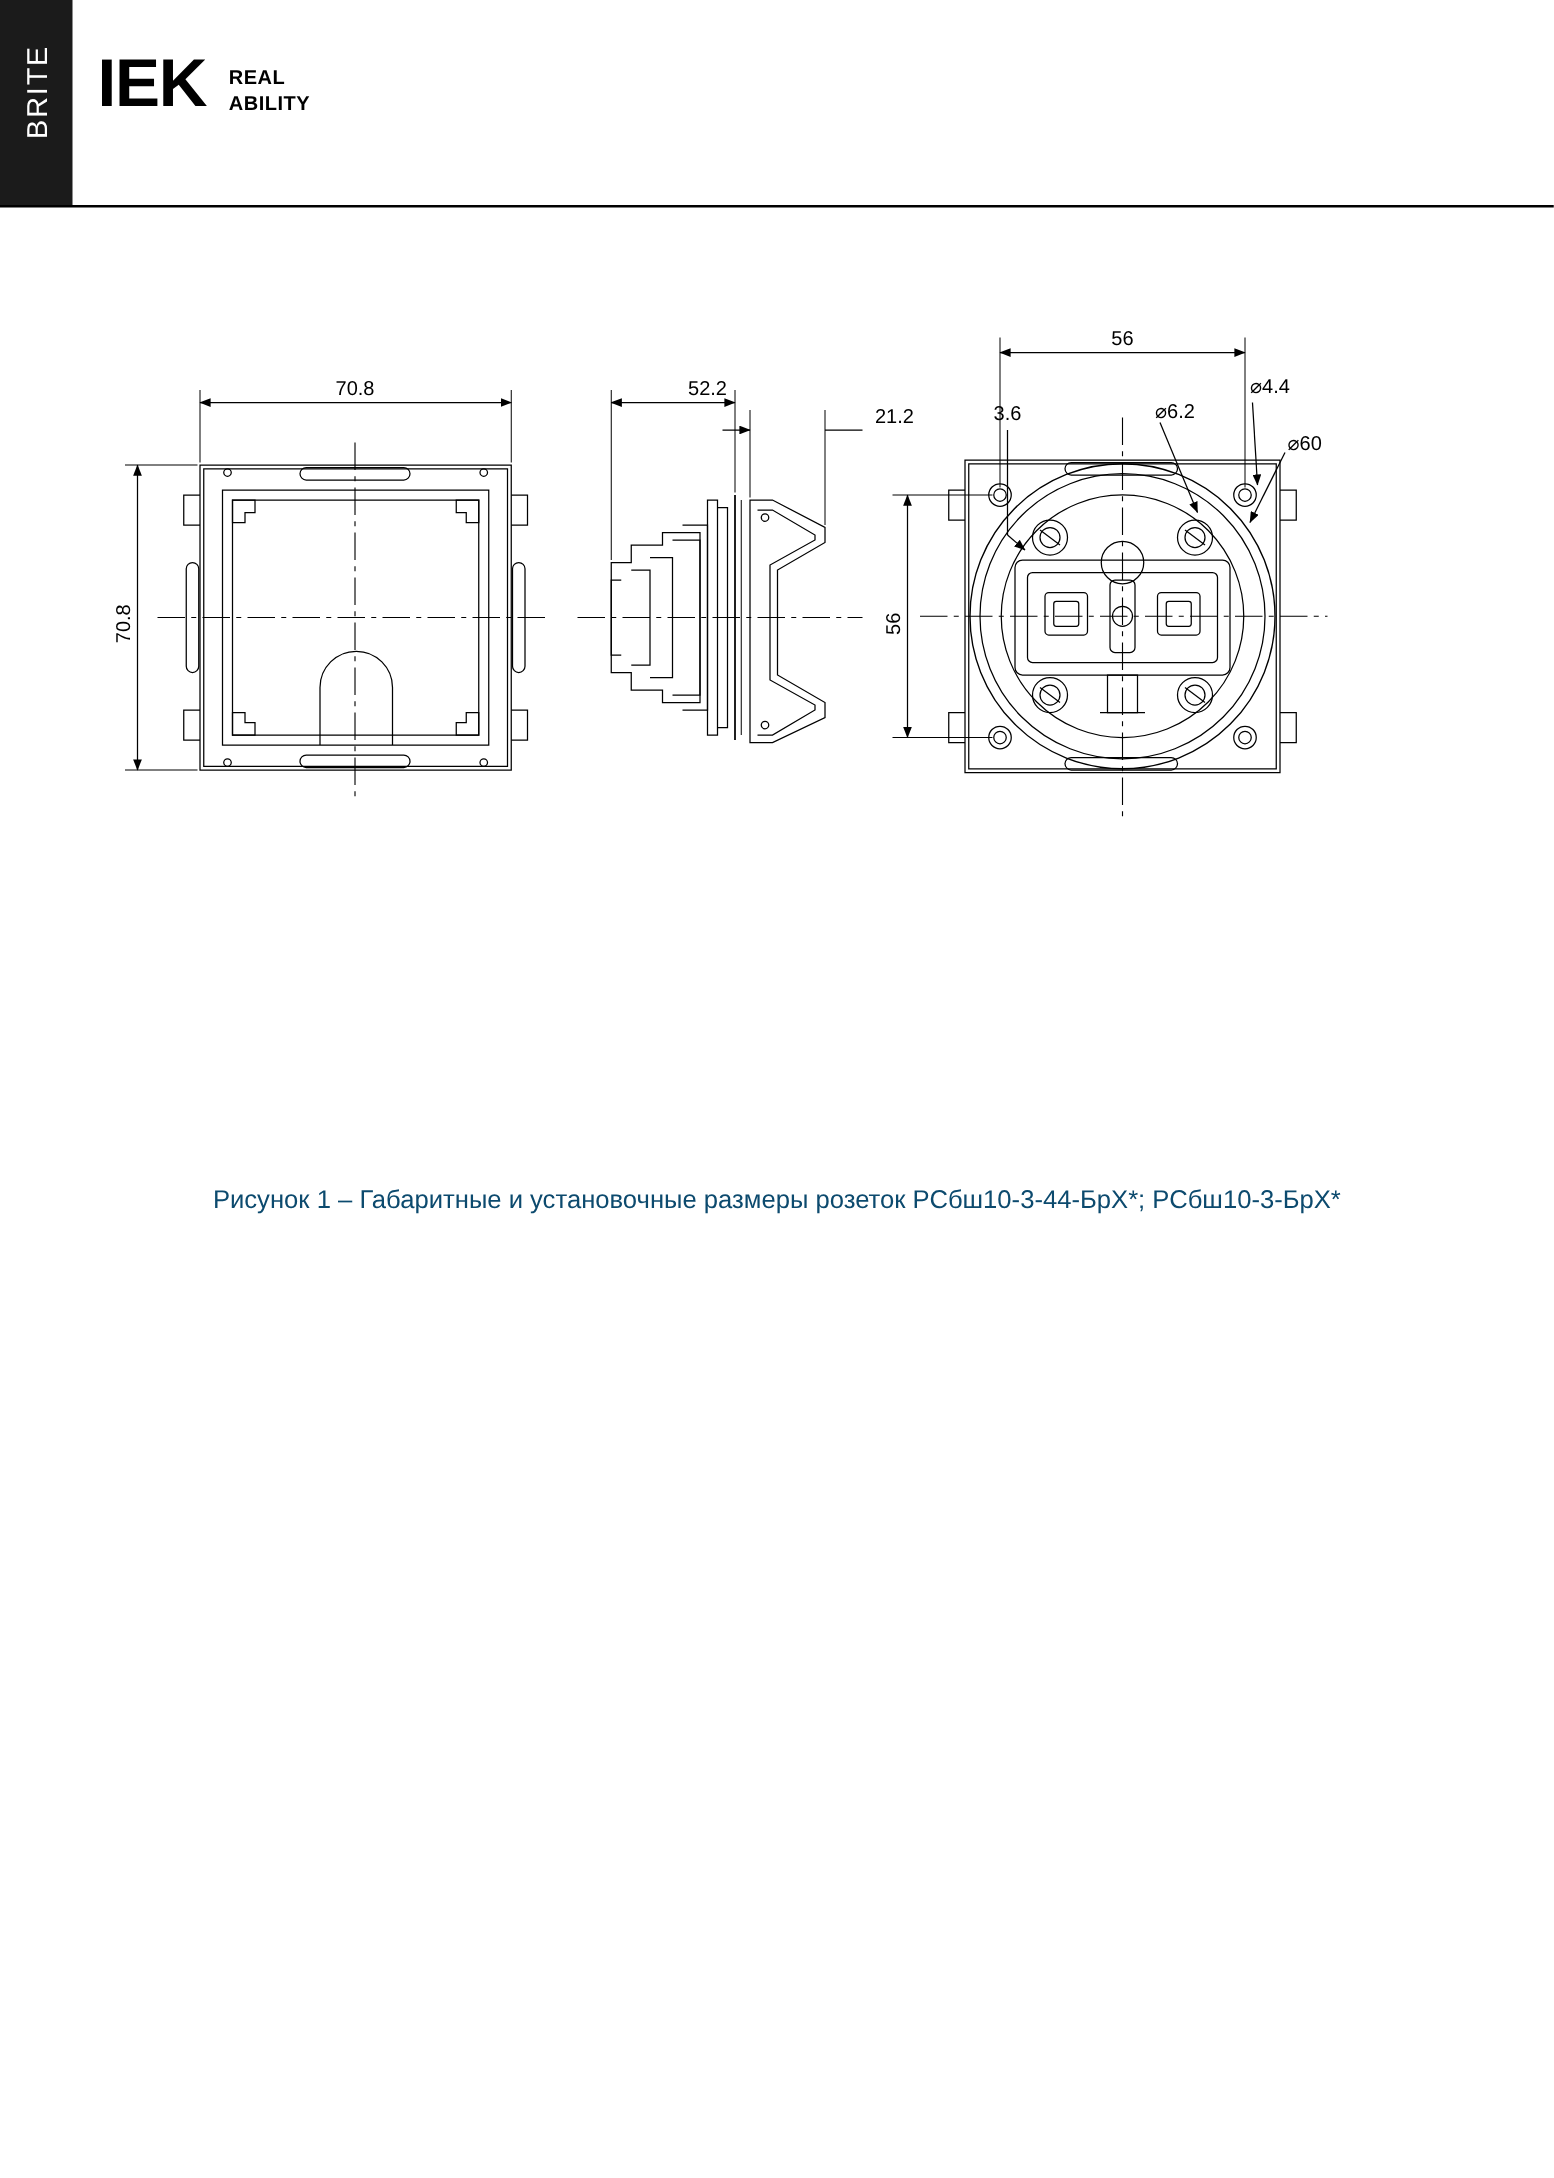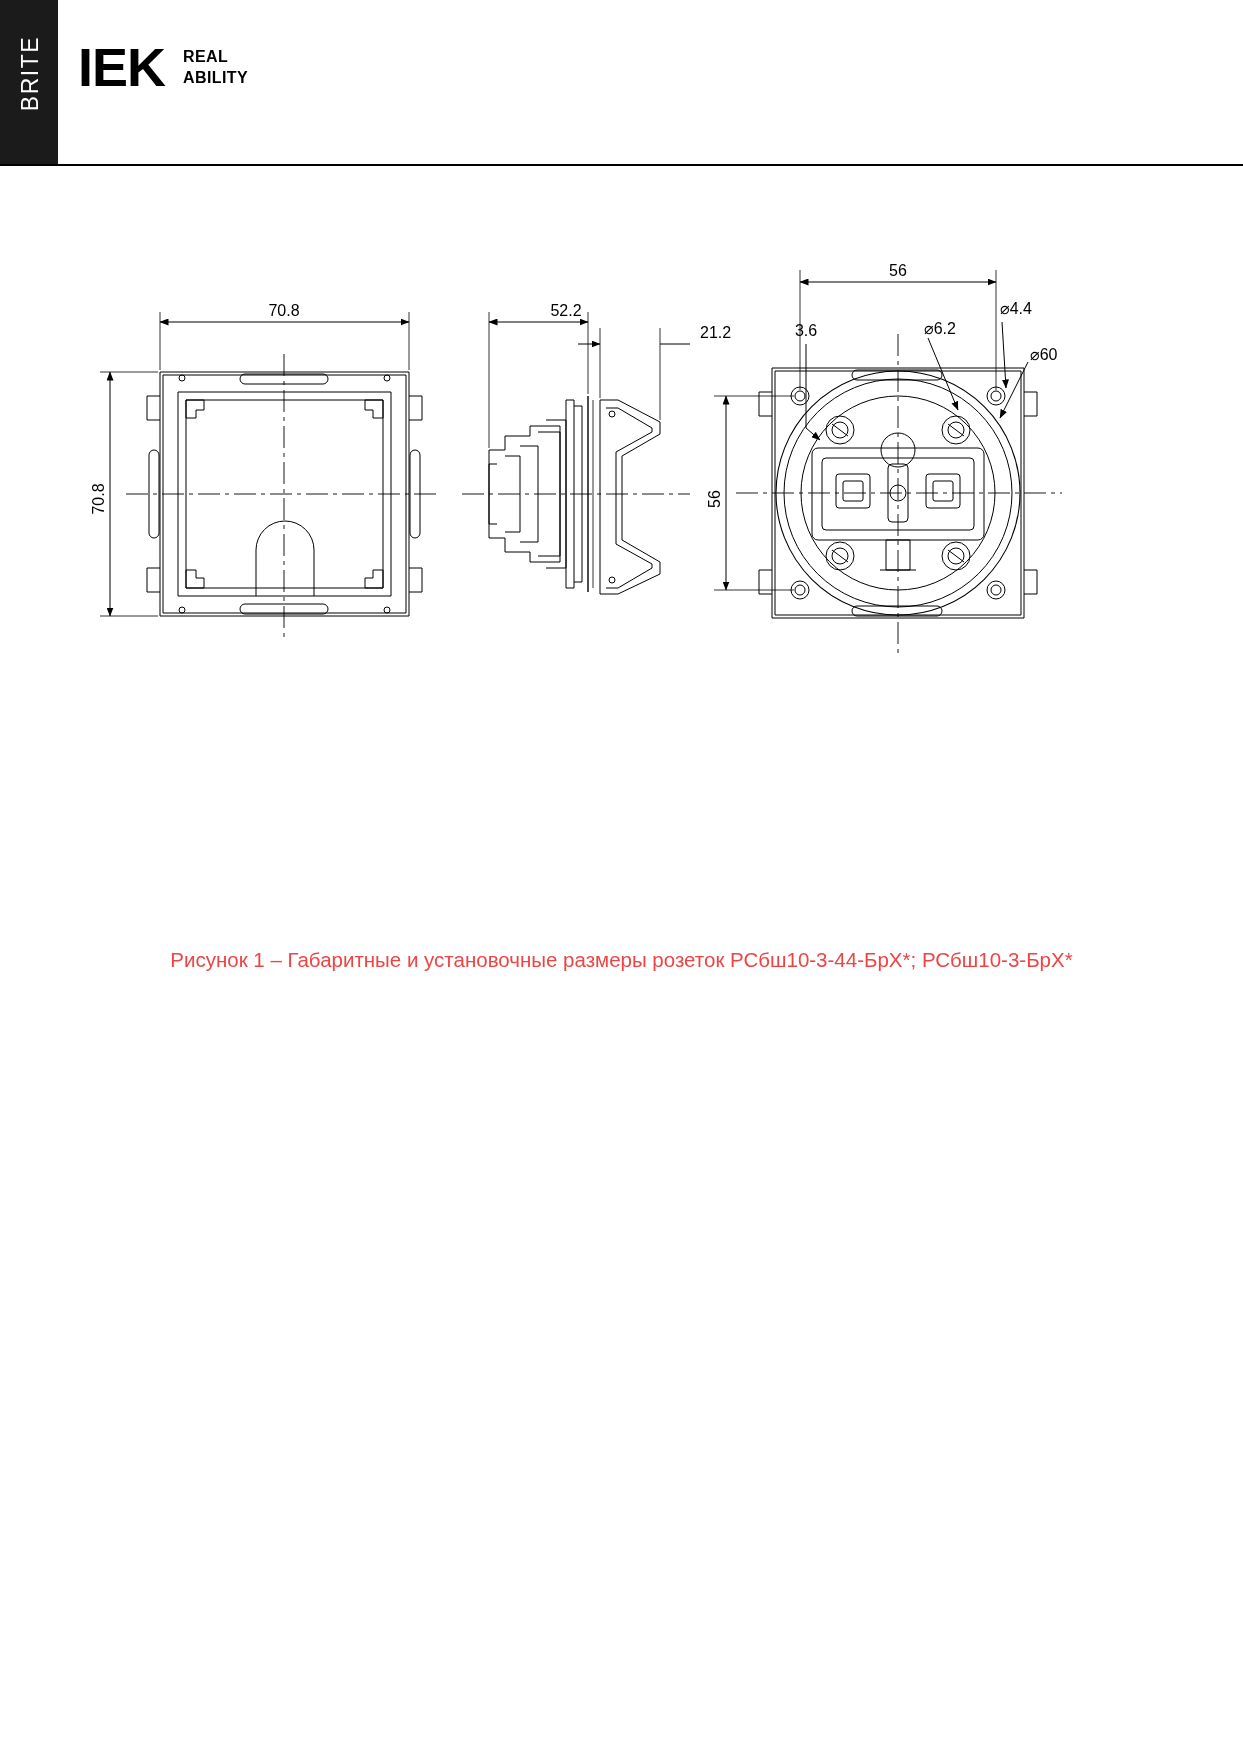--- a/index.html
+++ b/index.html
@@ -36,21 +36,21 @@
     transform: rotate(-90deg);
     color: #ffffff;
     font-size: 23px;
     letter-spacing: 1.5px;
     font-weight: 400;
   }
   .logo-wrap {
     position: absolute;
     left: 78px; top: 40px;
     display: flex;
-    align-items: center;
+    align-items: flex-end;
   }
   .logo-iek {
     font-size: 54px;
     font-weight: bold;
     letter-spacing: -1px;
     line-height: 54px;
     font-family: "Liberation Sans", sans-serif;
   }
   .logo-sub {
     margin-left: 18px;
@@ -75,21 +75,21 @@
   }
   .drawing svg { display: block; }
 
   
   .caption {
     position: absolute;
     left: 0; top: 948px;
     width: 1243px;
     text-align: center;
     font-size: 20.5px;
-    color: #ef4444;
+    color: #0c4a6e;
   }
 </style>
 </head>
 <body>
 
 <div class="header-band">
   <div class="brand-tab">
     <div class="brand-tab-label">BRITE</div>
   </div>
   <div class="logo-wrap">

